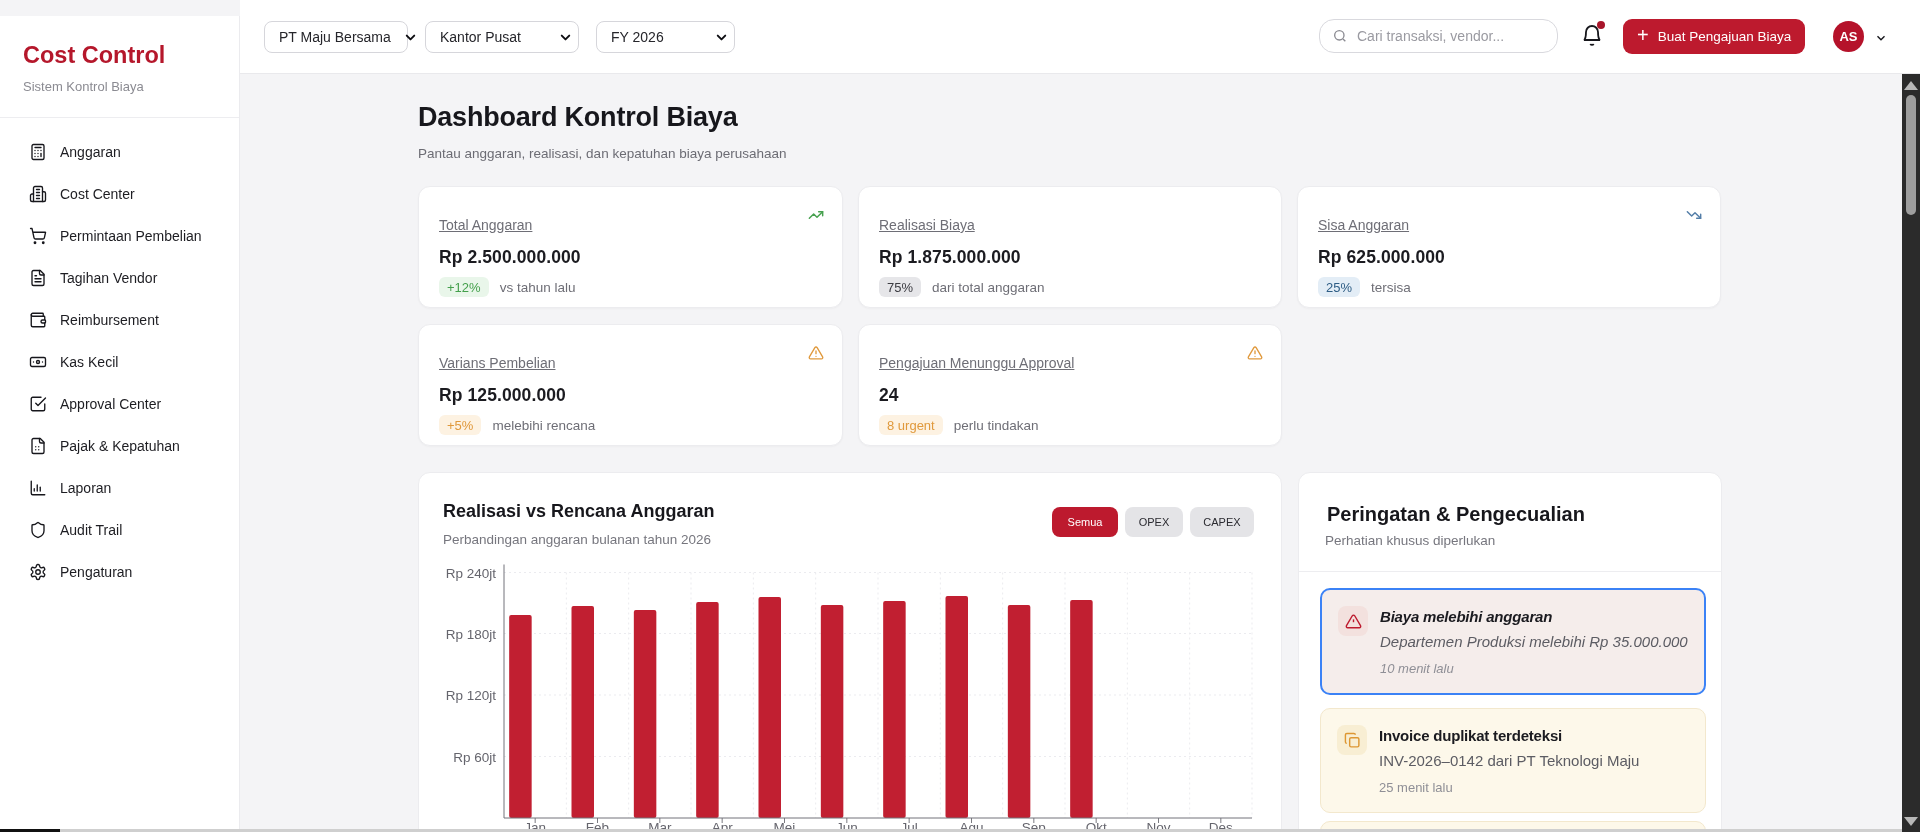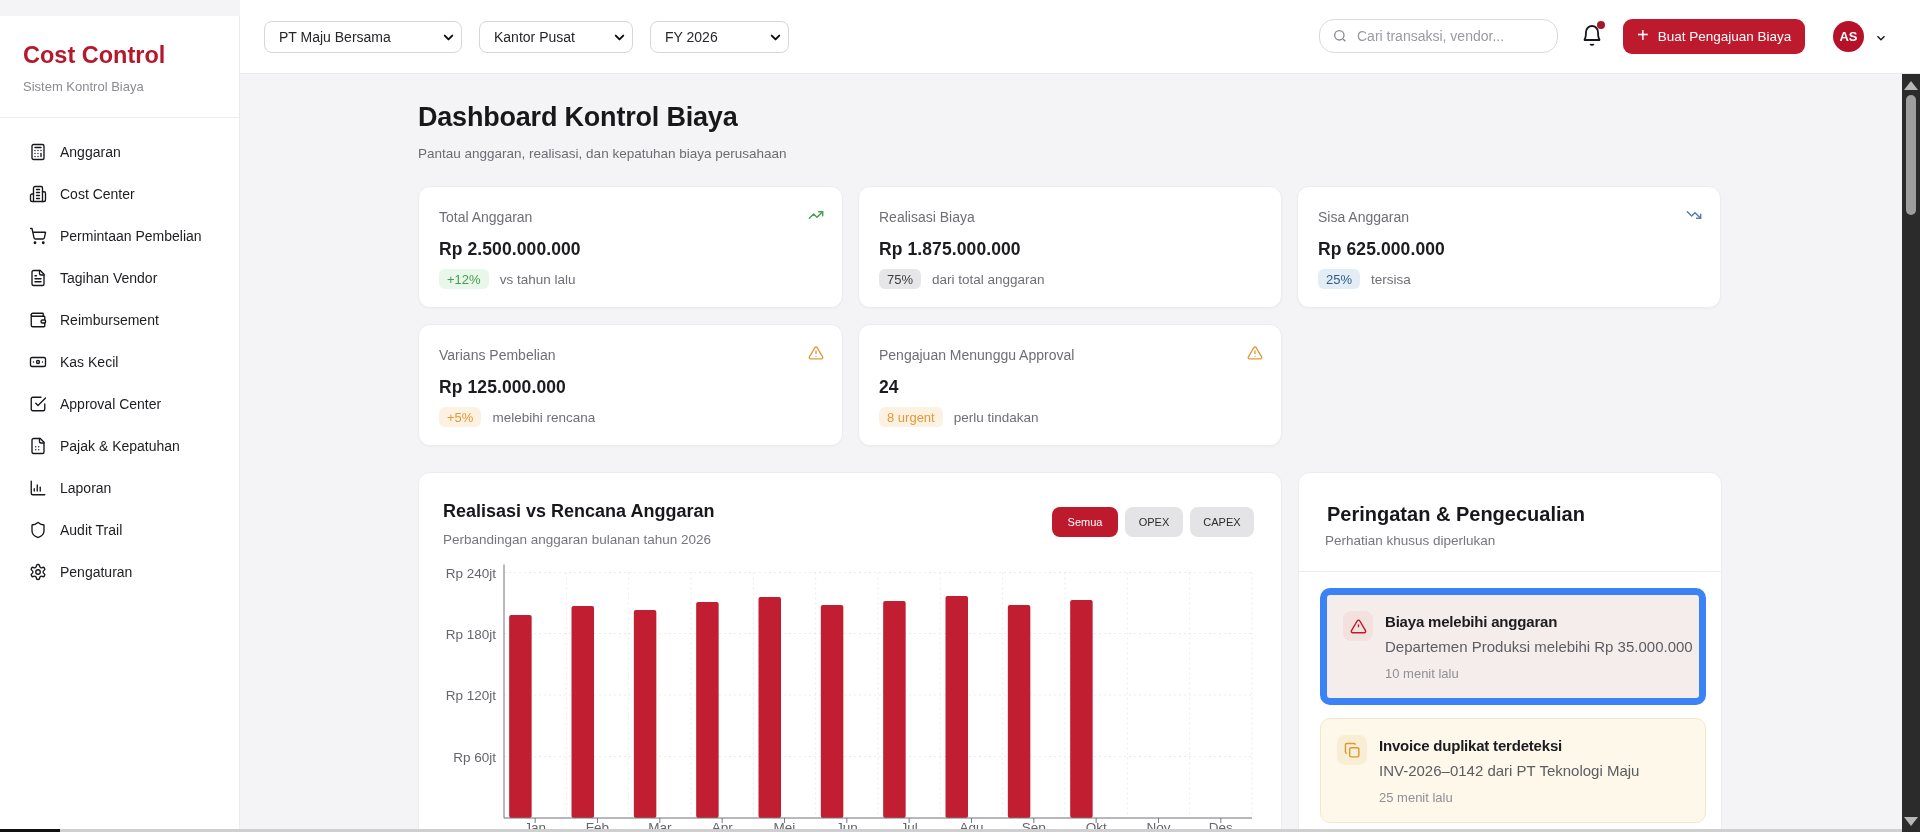--- a/index.html
+++ b/index.html
@@ -21,21 +21,21 @@
 .bell { position:absolute; left:1340px; top:24px; width:26px; height:26px; }
 .cta { position:absolute; left:1383px; top:19px; height:35px; background:#bd1a2e; color:#fff; font-size:13.5px; border-radius:9px; display:flex; align-items:center; padding:0 14px; }
 .avatar { position:absolute; left:1593px; top:21px; width:31px; height:31px; border-radius:50%; background:#b5122a; color:#fff; font-size:13px; font-weight:700; display:flex; align-items:center; justify-content:center; }
 .avchev { position:absolute; left:1634px; top:31px; }
 .main { position:absolute; left:240px; top:74px; width:1662px; height:758px; background:#f4f4f6; overflow:hidden; }
 .content { position:absolute; left:178px; top:0; width:1304px; }
 .h1 { margin-top:28px; font-size:27px; font-weight:700; color:#17171c; letter-spacing:-0.2px; }
 .h1sub { margin-top:13px; font-size:13.5px; color:#6c6c74; }
 .cards { display:grid; grid-template-columns:425px 424px 424px; gap:16px 15px; margin-top:25px; }
 .card { background:#fff; border:1px solid #ececef; border-radius:12px; height:122px; padding:20px 20px; position:relative; box-shadow:0 1px 2px rgba(0,0,0,0.03); }
-.card .lbl { font-size:14px; color:#6e6e76; margin-top:2px; }
+.card .lbl { font-size:14px; color:#6e6e76; margin-top:10px;text-decoration:underline; }
 .card .val { font-size:17.5px; font-weight:700; color:#1b1b20; margin-top:14px; letter-spacing:0.1px; }
 .card .brow { display:flex; align-items:center; margin-top:9px; font-size:13.5px; color:#6e6e76; }
 .badge { border-radius:6px; padding:2.5px 8px; font-size:13px; margin-right:11px; }
 .b-green { background:#e9f6ea; color:#44a04c; }
 .b-gray { background:#e6e6e9; color:#3c3c42; }
 .b-blue { background:#e3edf6; color:#2e5d85; }
 .b-org { background:#fdf2e2; color:#e0993c; }
 .cicon { position:absolute; right:18px; top:20px; width:16px; height:16px; }
 .bottom { display:grid; grid-template-columns:864px 424px; gap:16px; margin-top:26px; }
 .chartcard { background:#fff; border:1px solid #ececef; border-radius:12px; height:430px; padding:28px 24px 24px; position:relative; }
@@ -46,21 +46,21 @@
 .seg.active { background:#bd1a2e; color:#fff; }
 .alerts { background:#fff; border:1px solid #ececef; border-radius:12px; height:430px; padding:30px 15px 0 21px; position:relative; overflow:hidden; }
 .alerts .ct { font-size:20px; font-weight:700; color:#17171c; margin-left:7px; }
 .alerts .cs { font-size:13.5px; color:#76767e; margin-top:7px; margin-left:5px; }
 .alerts .sep { border-top:1px solid #ededf0; margin:23px -15px 0 -21px; }
 .alert { border-radius:10px; padding:16px 16px 17px; margin-top:16px; display:flex; }
 .alert .ic { width:30px; height:30px; border-radius:8px; flex:none; margin-right:12px; display:flex; align-items:center; justify-content:center; }
 .alert .t1 { font-size:15px; font-weight:700; color:#1b1b20; margin-top:2px; letter-spacing:-0.2px; white-space:nowrap; }
 .alert .t2 { font-size:15px; color:#5c5c63; margin-top:8px; white-space:nowrap; }
 .alert .t3 { font-size:13px; color:#8f8f96; margin-top:11px; }
-.a-red { background:#f5edeb; border:7px solid #3b82f6; }
+.a-red { background:#f5edeb; border:2px solid #3b82f6;font-style:italic; }
 .a-red .ic { background:#f3e1de; }
 .a-yel { background:#fdf8ea; border:1px solid #f3e8cd; }
 .a-yel .ic { background:#f8eed3; }
 .vscroll { position:absolute; right:0; top:74px; width:18px; height:758px; background:#2b2b2b; z-index:10; }
 .vthumb { position:absolute; left:4px; top:21px; width:10px; height:120px; border-radius:5px; background:#9e9e9e; }
 .hscroll { position:absolute; left:0; bottom:0; width:1920px; height:3px; background:#cfcfcf; z-index:11; }
 .hscroll .l { position:absolute; left:0; top:0; width:60px; height:3px; background:#111; }
 .hscroll .r { position:absolute; right:0; top:0; width:18px; height:3px; background:#2b2b2b; }
 </style>
 </head>
@@ -133,21 +133,21 @@
           <path d="M20 13c0 5-3.5 7.5-7.66 8.95a1 1 0 0 1-.67-.01C7.5 20.5 4 18 4 13V6a1 1 0 0 1 1-1c2 0 4.5-1.2 6.24-2.72a1.17 1.17 0 0 1 1.52 0C14.51 3.81 17 5 19 5a1 1 0 0 1 1 1z"></path>
         </svg>Audit Trail</div>
       <div class="nav-item"><svg viewBox="0 0 24 24" fill="none" stroke="#17171c" stroke-width="1.8" stroke-linecap="round" stroke-linejoin="round">
           <path d="M12.22 2h-.44a2 2 0 0 0-2 2v.18a2 2 0 0 1-1 1.73l-.43.25a2 2 0 0 1-2 0l-.15-.08a2 2 0 0 0-2.73.73l-.22.38a2 2 0 0 0 .73 2.73l.15.1a2 2 0 0 1 1 1.72v.51a2 2 0 0 1-1 1.74l-.15.09a2 2 0 0 0-.73 2.73l.22.38a2 2 0 0 0 2.73.73l.15-.08a2 2 0 0 1 2 0l.43.25a2 2 0 0 1 1 1.73V20a2 2 0 0 0 2 2h.44a2 2 0 0 0 2-2v-.18a2 2 0 0 1 1-1.73l.43-.25a2 2 0 0 1 2 0l.15.08a2 2 0 0 0 2.73-.73l.22-.39a2 2 0 0 0-.73-2.73l-.15-.08a2 2 0 0 1-1-1.74v-.5a2 2 0 0 1 1-1.74l.15-.09a2 2 0 0 0 .73-2.73l-.22-.38a2 2 0 0 0-2.73-.73l-.15.08a2 2 0 0 1-2 0l-.43-.25a2 2 0 0 1-1-1.73V4a2 2 0 0 0-2-2z"></path>
           <circle cx="12" cy="12" r="3"></circle>
         </svg>Pengaturan</div>
     </div>
 </div>
 <div class="topbar">
   <div class="selects">
-    <div class="sel" style="width:198px">PT Maju Bersama <span class="cv">
+    <div class="sel" style="width:144px">PT Maju Bersama <span class="cv">
           <svg width="15" height="15" viewBox="0 0 24 24" fill="none" stroke="#0e0e12" stroke-width="3.1" stroke-linecap="round" stroke-linejoin="round">
             <path d="m6 9 6 6 6-6"></path>
           </svg>
         </span></div>
     <div class="sel" style="width:154px">Kantor Pusat <span class="cv">
           <svg width="15" height="15" viewBox="0 0 24 24" fill="none" stroke="#0e0e12" stroke-width="3.1" stroke-linecap="round" stroke-linejoin="round">
             <path d="m6 9 6 6 6-6"></path>
           </svg>
         </span></div>
     <div class="sel" style="width:139px">FY 2026 <span class="cv">

